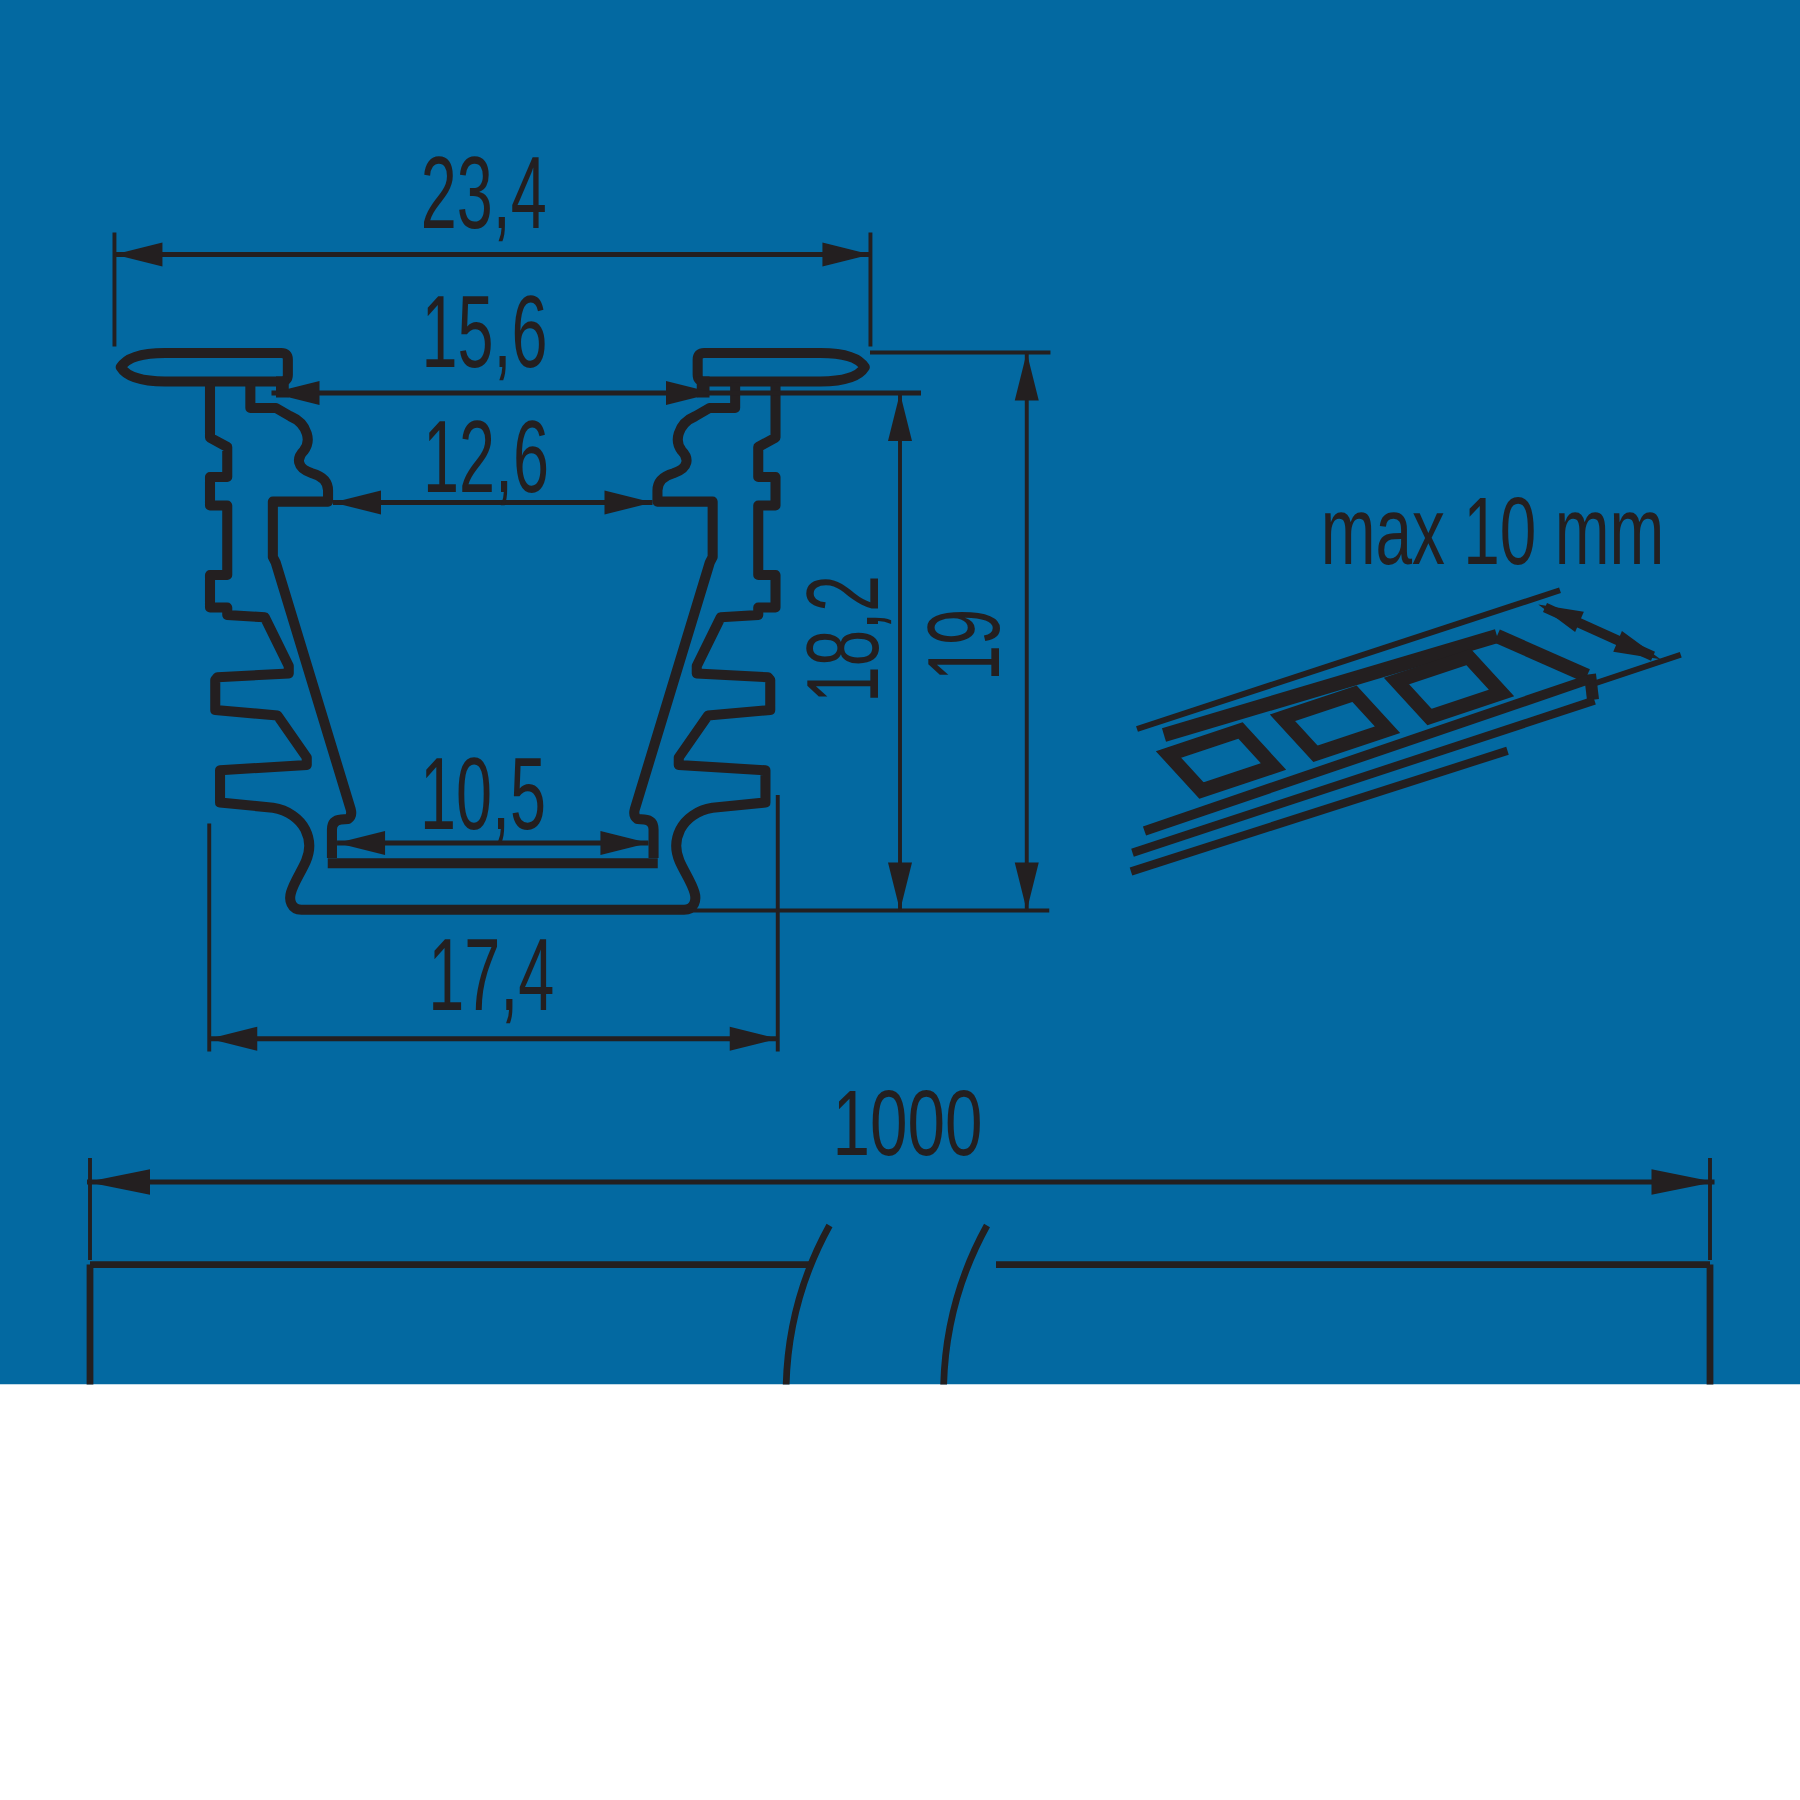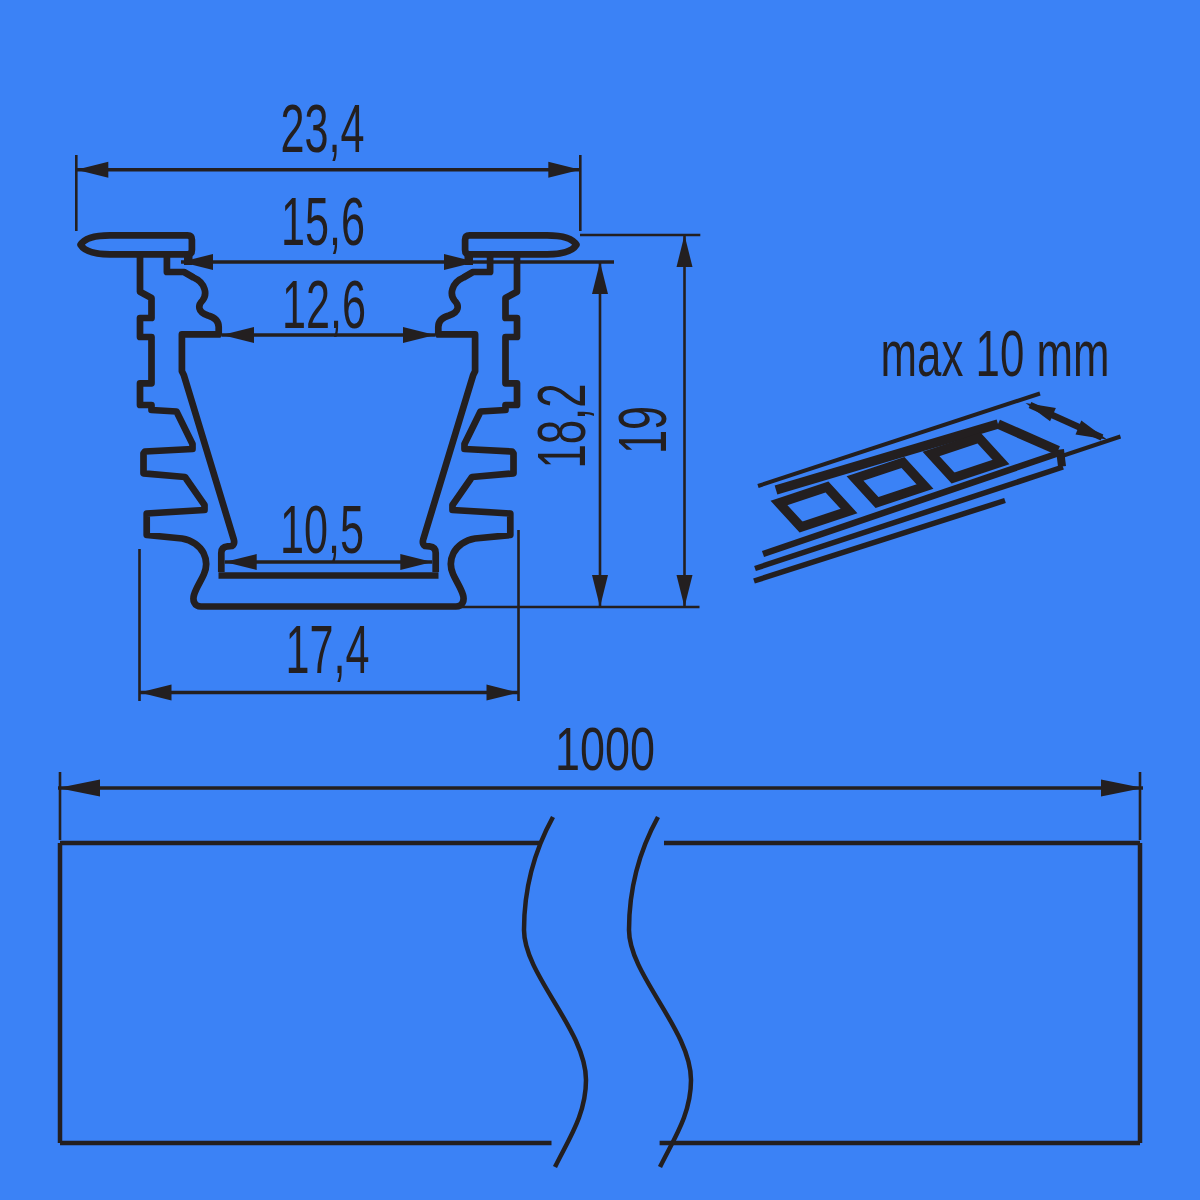--- a/index.html
+++ b/index.html
@@ -1,16 +1,16 @@
 <!DOCTYPE html>
 <html><head>
 <meta charset="utf-8">
 <style>
   html,body{margin:0;padding:0;background:#ffffff;}
-  #page{width:1200px;height:1200px;position:relative;background:#3b82f6;}
+  #page{width:1200px;height:923px;position:relative;background:#0369a1;}
   svg{position:absolute;left:0;top:0;}
   text{font-family:"Liberation Sans",sans-serif;fill:#231f20;}
 </style>
 </head>
 <body>
 <div id="page">
 <svg width="1200" height="1200" viewBox="0 0 1200 1200">
 <defs>
 <g id="arrL">
           <path d="M0,0 L32,-8 L32,8 Z"></path>

